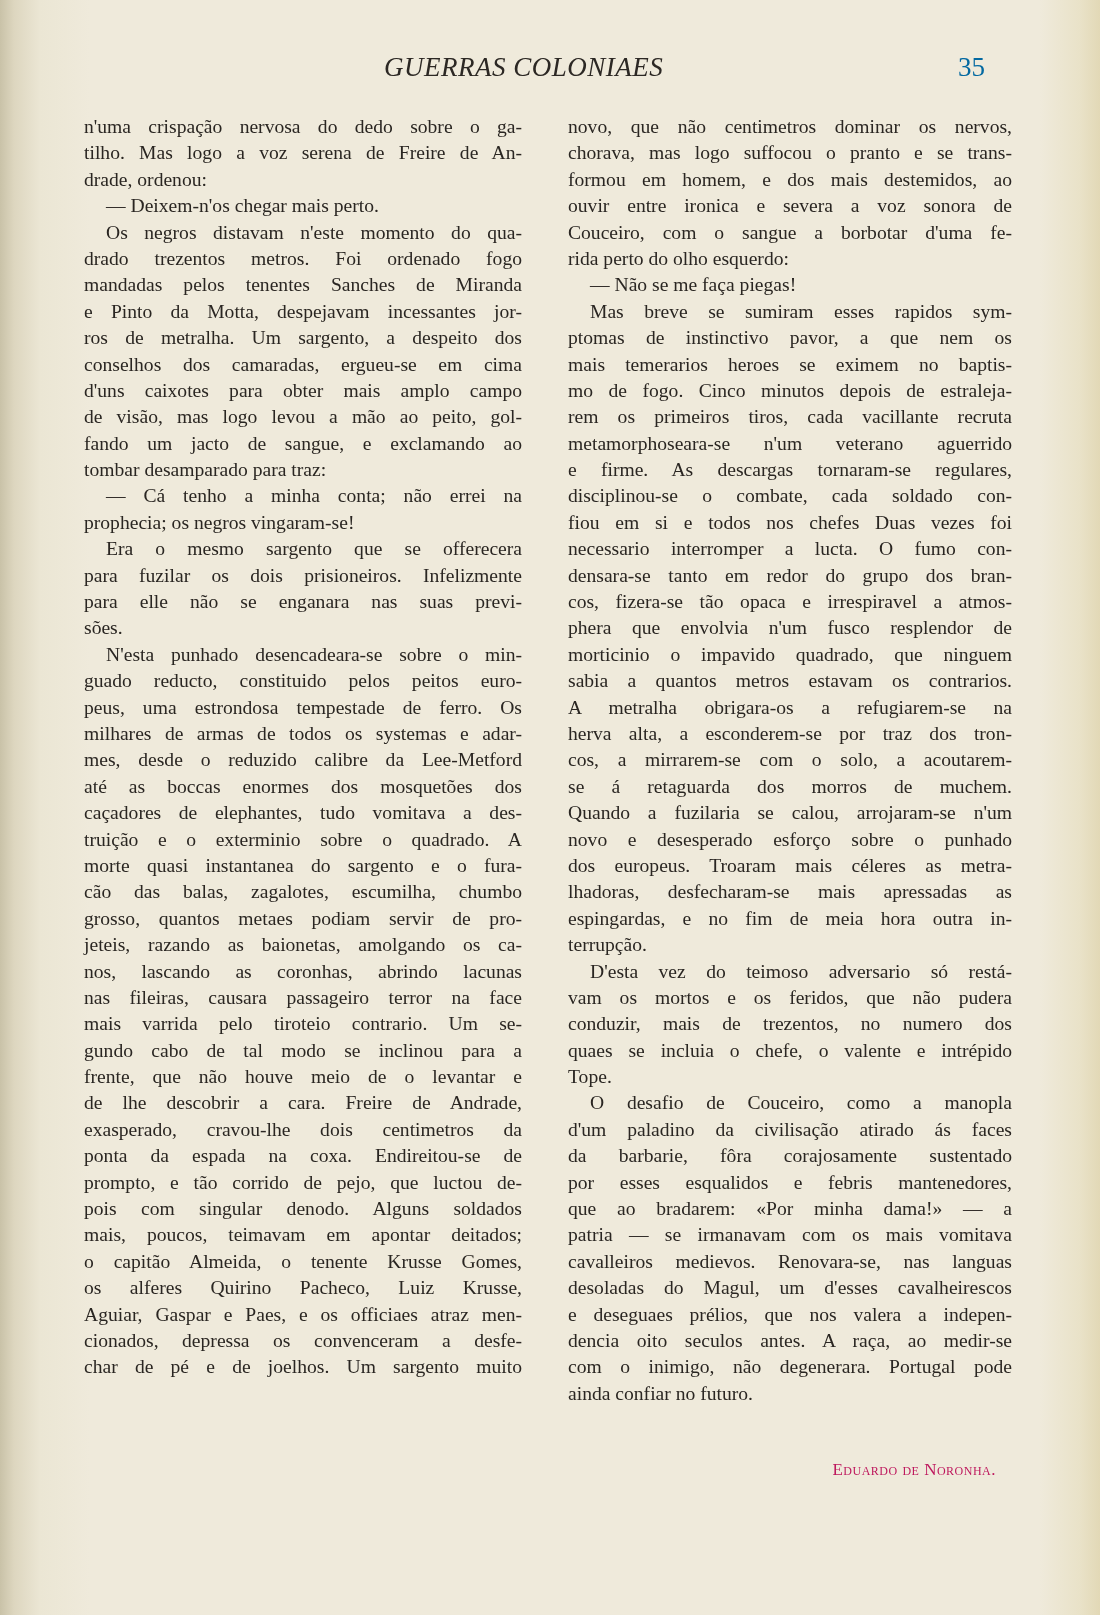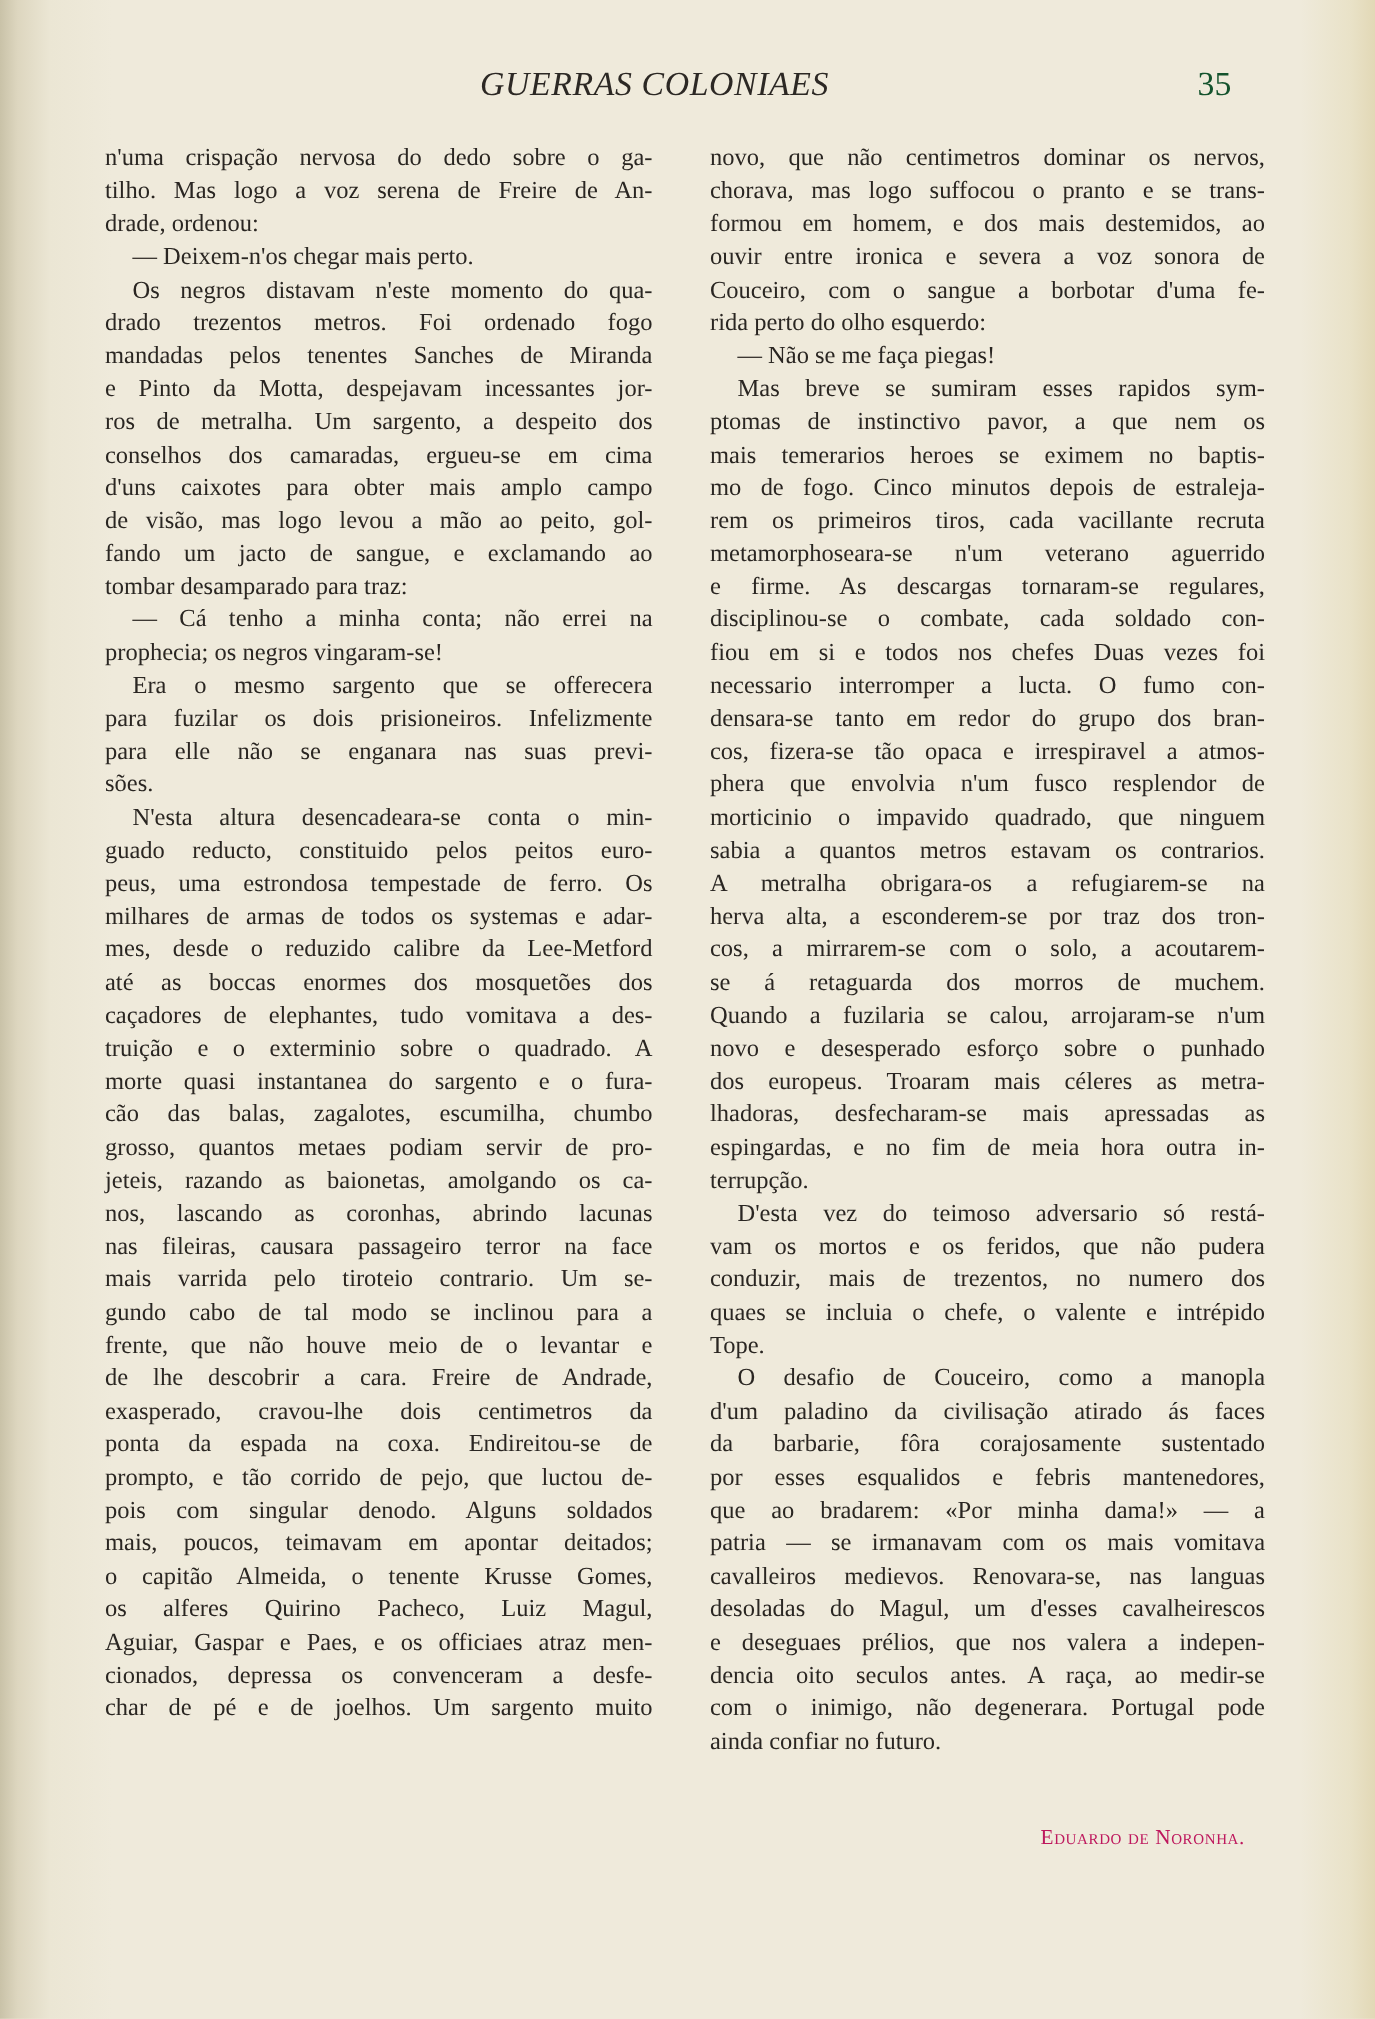--- a/index.html
+++ b/index.html
@@ -15,21 +15,21 @@
   .running-head {
     position: absolute; top: 52px; left: 0; width: 1100px; height: 40px;
   }
   .running-title {
     position: absolute; left: 384px; top: 0;
     font-style: italic; font-size: 27px; letter-spacing: 0.5px;
     color: #2c2824;
   }
   .page-number {
     position: absolute; left: 958px; top: 0;
-    font-size: 27px; color: #14532d;
+    font-size: 27px; color: #0369a1;
   }
   .column {
     position: absolute; top: 114px; width: 438px;
     font-size: 19.6px; line-height: 26.4px;
     text-align: justify;
   }
   .col-left { left: 84px; }
   .col-right { left: 568px; width: 444px; }
   .line {
     display: block; height: 26.4px; white-space: nowrap;
@@ -66,21 +66,21 @@
     <span class="line">d'uns caixotes para obter mais amplo campo</span>
     <span class="line">de visão, mas logo levou a mão ao peito, gol-</span>
     <span class="line">fando um jacto de sangue, e exclamando ao</span>
     <span class="line last">tombar desamparado para traz:</span>
     <span class="line indent">— Cá tenho a minha conta; não errei na</span>
     <span class="line last">prophecia; os negros vingaram-se!</span>
     <span class="line indent">Era o mesmo sargento que se offerecera</span>
     <span class="line">para fuzilar os dois prisioneiros. Infelizmente</span>
     <span class="line">para elle não se enganara nas suas previ-</span>
     <span class="line last">sões.</span>
-    <span class="line indent">N'esta altura desencadeara-se conta o min-</span>
+    <span class="line indent">N'esta punhado desencadeara-se sobre o min-</span>
     <span class="line">guado reducto, constituido pelos peitos euro-</span>
     <span class="line">peus, uma estrondosa tempestade de ferro. Os</span>
     <span class="line">milhares de armas de todos os systemas e adar-</span>
     <span class="line">mes, desde o reduzido calibre da Lee-Metford</span>
     <span class="line">até as boccas enormes dos mosquetões dos</span>
     <span class="line">caçadores de elephantes, tudo vomitava a des-</span>
     <span class="line">truição e o exterminio sobre o quadrado. A</span>
     <span class="line">morte quasi instantanea do sargento e o fura-</span>
     <span class="line">cão das balas, zagalotes, escumilha, chumbo</span>
     <span class="line">grosso, quantos metaes podiam servir de pro-</span>
@@ -90,21 +90,21 @@
     <span class="line">mais varrida pelo tiroteio contrario. Um se-</span>
     <span class="line">gundo cabo de tal modo se inclinou para a</span>
     <span class="line">frente, que não houve meio de o levantar e</span>
     <span class="line">de lhe descobrir a cara. Freire de Andrade,</span>
     <span class="line">exasperado, cravou-lhe dois centimetros da</span>
     <span class="line">ponta da espada na coxa. Endireitou-se de</span>
     <span class="line">prompto, e tão corrido de pejo, que luctou de-</span>
     <span class="line">pois com singular denodo. Alguns soldados</span>
     <span class="line">mais, poucos, teimavam em apontar deitados;</span>
     <span class="line">o capitão Almeida, o tenente Krusse Gomes,</span>
-    <span class="line">os alferes Quirino Pacheco, Luiz Magul,</span>
+    <span class="line">os alferes Quirino Pacheco, Luiz Krusse,</span>
     <span class="line">Aguiar, Gaspar e Paes, e os officiaes atraz men-</span>
     <span class="line">cionados, depressa os convenceram a desfe-</span>
     <span class="line">char de pé e de joelhos. Um sargento muito</span>
   </div>
 <div class="column col-right" id="col-right">
     <span class="line">novo, que não centimetros dominar os nervos,</span>
     <span class="line">chorava, mas logo suffocou o pranto e se trans-</span>
     <span class="line">formou em homem, e dos mais destemidos, ao</span>
     <span class="line">ouvir entre ironica e severa a voz sonora de</span>
     <span class="line">Couceiro, com o sangue a borbotar d'uma fe-</span>

